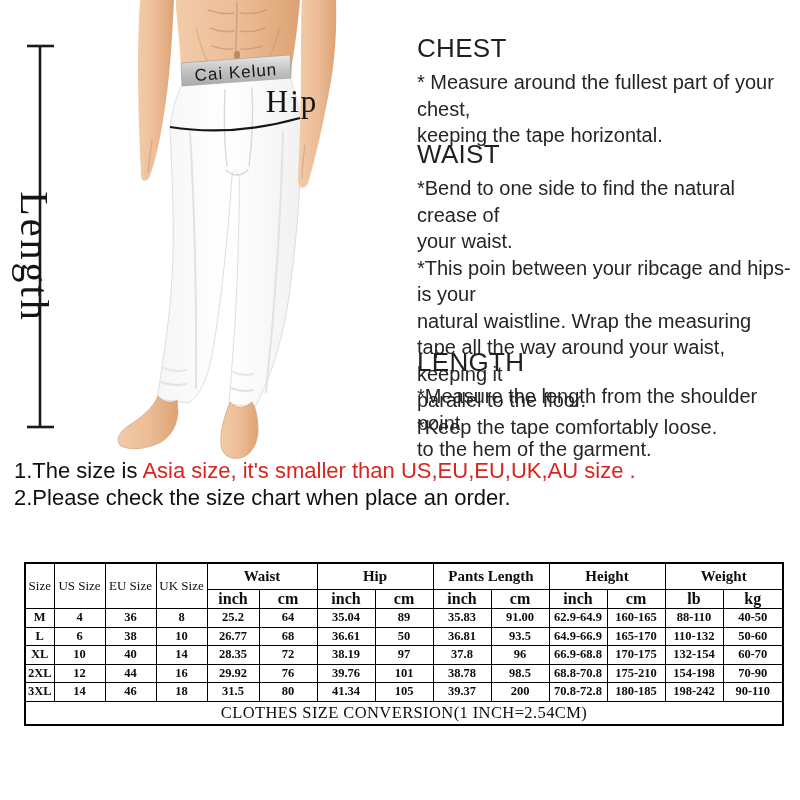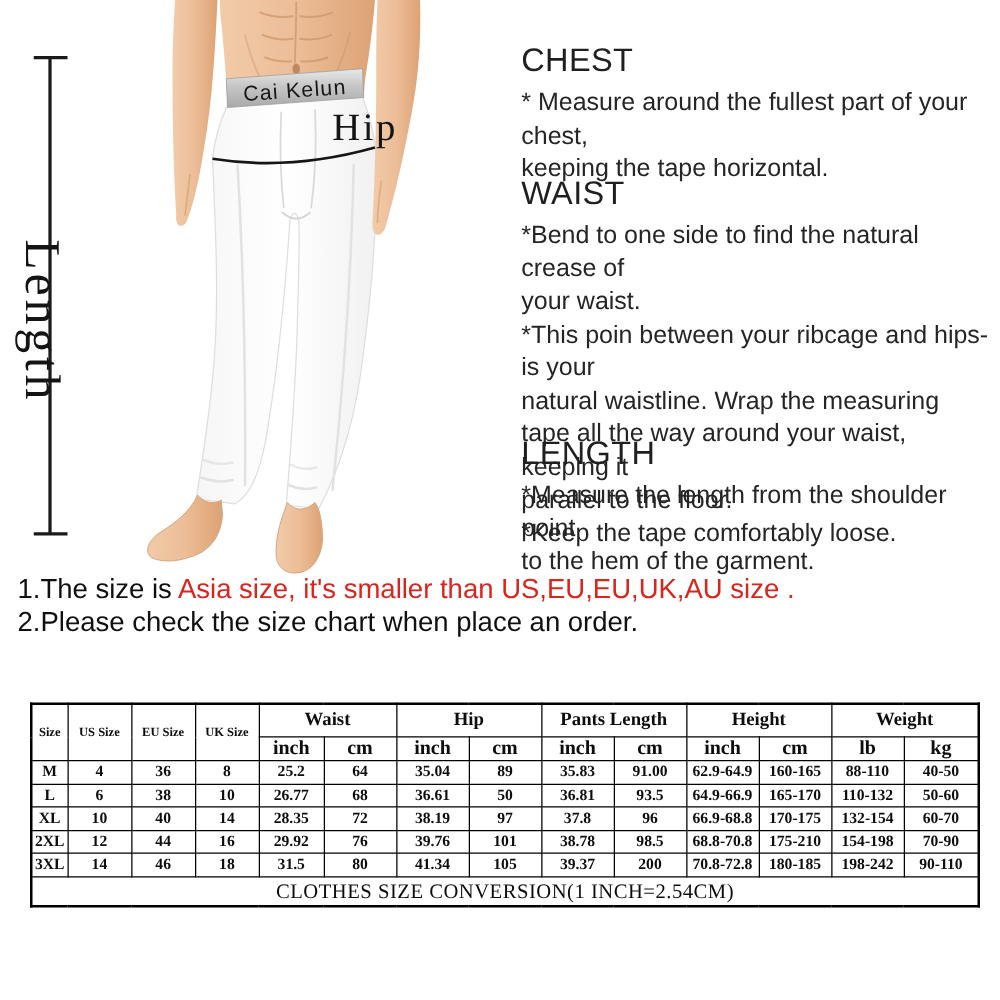--- a/index.html
+++ b/index.html
@@ -31,21 +31,21 @@
   
   .size-table-wrap { position:absolute; left:24px; top:562px; width:760px; }
   table.size-chart {
     border-collapse:collapse; table-layout:fixed; width:758px;
     font-family:"Liberation Serif", serif; color:#0d0d0d; border:2px solid #000;
   }
   table.size-chart th, table.size-chart td {
     border:1px solid #000; text-align:center; vertical-align:middle;
     padding:0; overflow:hidden; white-space:nowrap;
   }
-  .th-main  { font-size:10px; font-weight:bold; }
+  .th-main  { font-size:13px; font-weight:normal; }
   .th-group { font-size:15px;  font-weight:bold; height:25px; }
   .th-sub   { font-size:16px;  font-weight:bold; height:16px; }
   table.size-chart tbody td { font-size:12.5px; font-weight:bold; height:17.5px; }
   .t-footer { font-size:16.5px; font-weight:normal; height:22px; letter-spacing:0.4px;margin-top:44px; }
 </style>
 </head>
 <body>
 
 <div class="figure-area">
   <svg width="400" height="460" viewBox="0 0 400 460" xmlns="http://www.w3.org/2000/svg">

